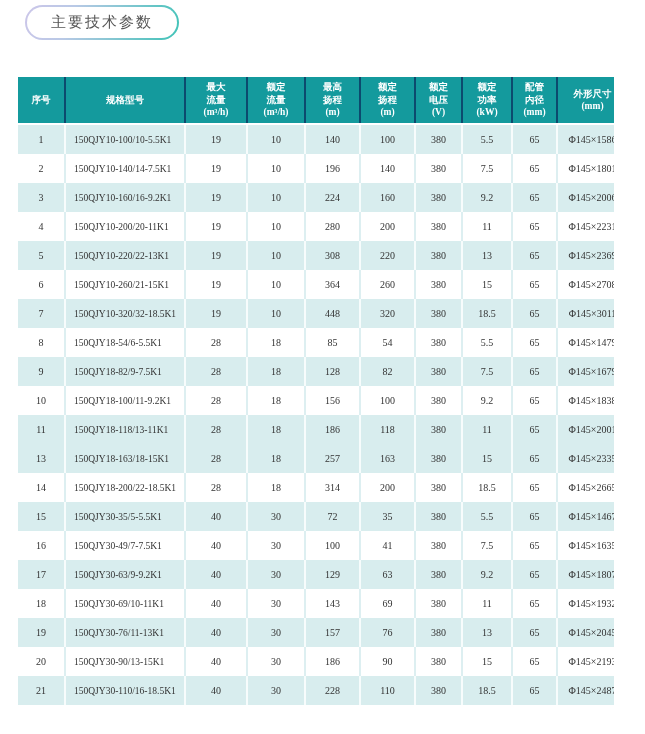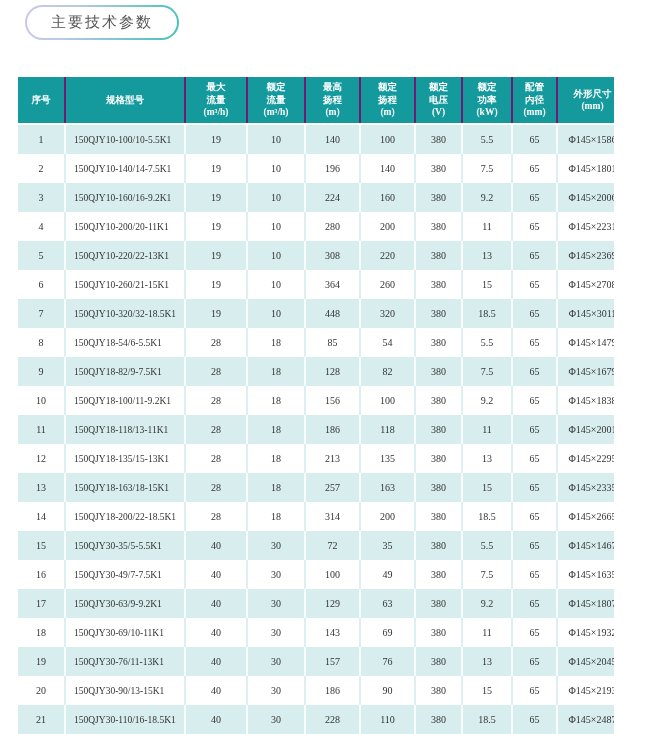--- a/index.html
+++ b/index.html
@@ -46,21 +46,21 @@
   .spec-table thead th {
     background: #149a9d;
     color: #ffffff;
     font-size: 9.5px;
     font-weight: bold;
     height: 46px;
     text-align: center;
     vertical-align: middle;
     padding: 0;
     line-height: 1.3;
-    border-right: 2px solid #701a75;
+    border-right: 2px solid #0c4a6e;
     border-bottom: 2px solid #ffffff;
   }
   .spec-table thead th:last-child { border-right: none; }
   .spec-table tbody td {
     height: 29px;
     padding: 0;
     font-size: 10px;
     color: #333333;
     text-align: center;
     vertical-align: middle;
@@ -287,32 +287,20 @@
           <td class="model">150QJY18-118/13-11K1</td>
           <td class="max_flow">28</td>
           <td class="rated_flow">18</td>
           <td class="max_head">186</td>
           <td class="rated_head">118</td>
           <td class="rated_voltage">380</td>
           <td class="rated_power">11</td>
           <td class="pipe_bore">65</td>
           <td class="dimensions">Φ145×2001</td>
         </tr>
-        <tr class="even">
-          <td class="index">12</td>
-          <td class="model">150QJY18-135/15-13K1</td>
-          <td class="max_flow">28</td>
-          <td class="rated_flow">18</td>
-          <td class="max_head">213</td>
-          <td class="rated_head">135</td>
-          <td class="rated_voltage">380</td>
-          <td class="rated_power">13</td>
-          <td class="pipe_bore">65</td>
-          <td class="dimensions">Φ145×2295</td>
-        </tr>
         <tr class="odd">
           <td class="index">13</td>
           <td class="model">150QJY18-163/18-15K1</td>
           <td class="max_flow">28</td>
           <td class="rated_flow">18</td>
           <td class="max_head">257</td>
           <td class="rated_head">163</td>
           <td class="rated_voltage">380</td>
           <td class="rated_power">15</td>
           <td class="pipe_bore">65</td>
@@ -341,21 +329,21 @@
           <td class="rated_power">5.5</td>
           <td class="pipe_bore">65</td>
           <td class="dimensions">Φ145×1467</td>
         </tr>
         <tr class="even">
           <td class="index">16</td>
           <td class="model">150QJY30-49/7-7.5K1</td>
           <td class="max_flow">40</td>
           <td class="rated_flow">30</td>
           <td class="max_head">100</td>
-          <td class="rated_head">49</td>
+          <td class="rated_head">41</td>
           <td class="rated_voltage">380</td>
           <td class="rated_power">7.5</td>
           <td class="pipe_bore">65</td>
           <td class="dimensions">Φ145×1635</td>
         </tr>
         <tr class="odd">
           <td class="index">17</td>
           <td class="model">150QJY30-63/9-9.2K1</td>
           <td class="max_flow">40</td>
           <td class="rated_flow">30</td>

